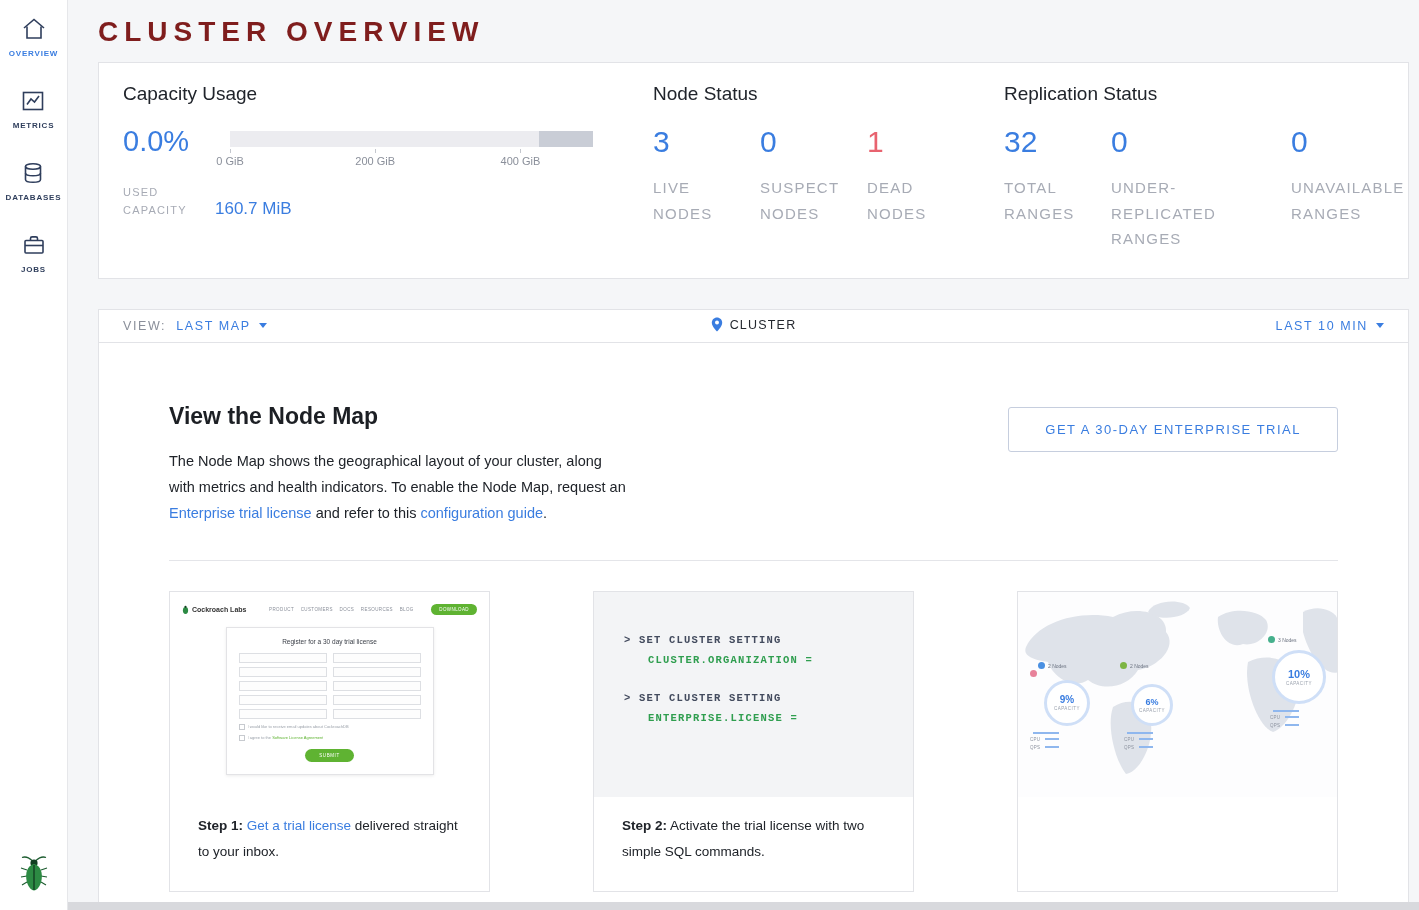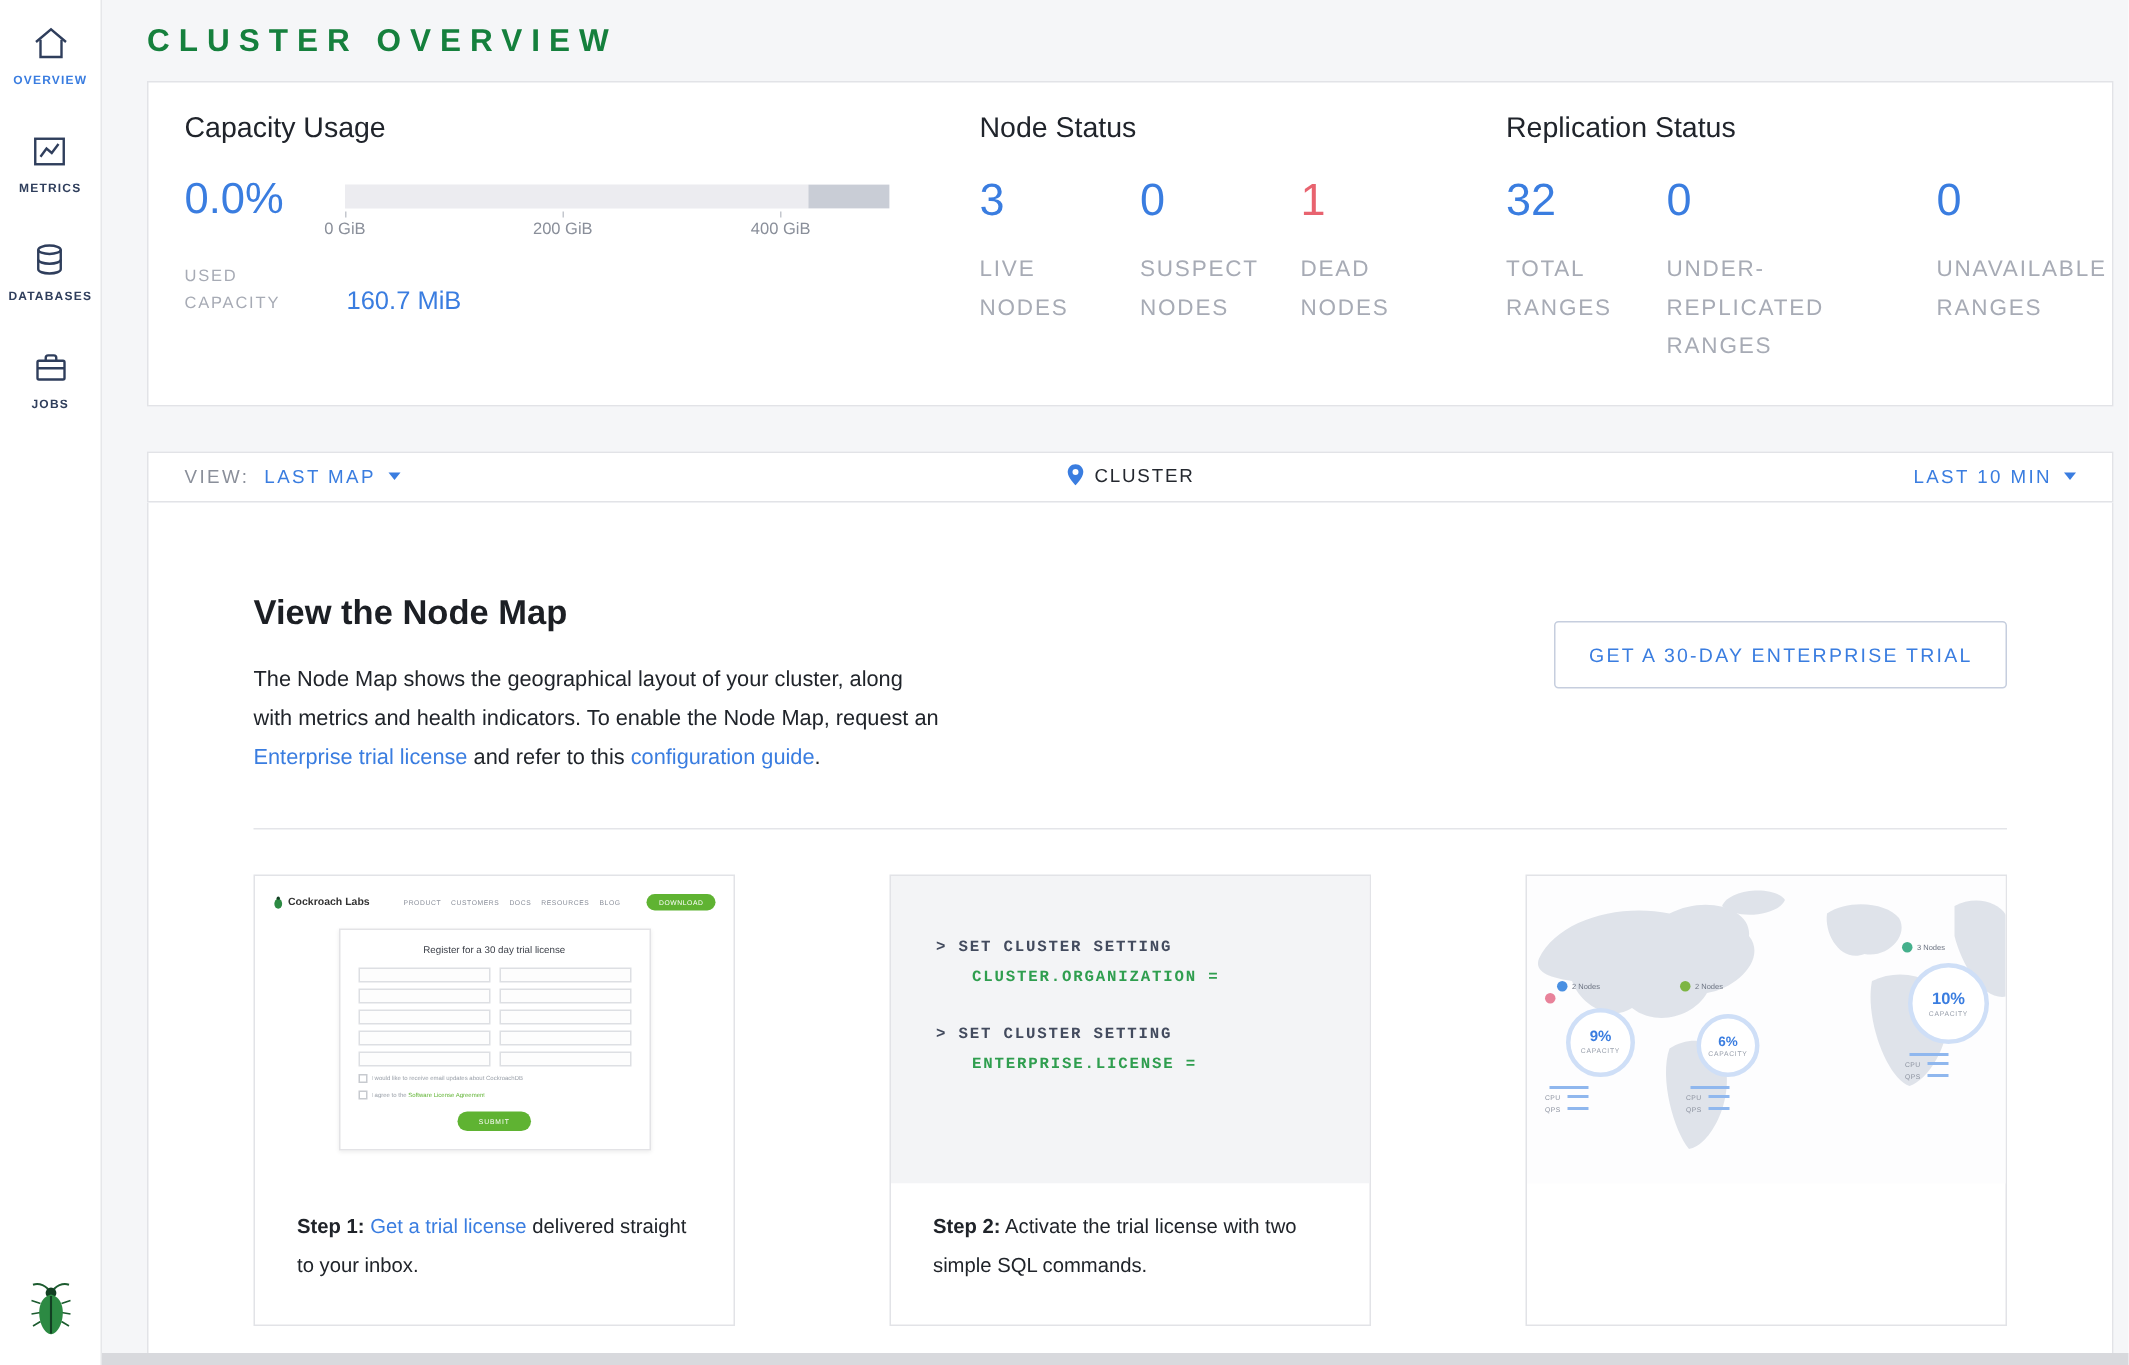--- a/index.html
+++ b/index.html
@@ -16,38 +16,38 @@
     padding-top:16px;box-sizing:border-box;z-index:5;justify-content:flex-end;
   }
   .nav-item{display:flex;flex-direction:column;align-items:center;margin-bottom:30px;cursor:pointer;}
   .nav-icon{width:26px;height:26px;display:block;}
   .nav-label{font-size:8px;font-weight:bold;letter-spacing:.8px;color:#2f3e5c;margin-top:7px;}
   .nav-item.active .nav-label{color:#3a7de0;}
   .sidebar-logo{margin-top:auto;margin-bottom:14px;}
   
   .main{margin-left:68px;padding:0 10px 0 30px;height:902px;box-sizing:border-box;overflow:hidden;}
   .page-title{
-    margin:16px 0 14px 0;font-size:21px;font-weight:600;letter-spacing:6px;color:#15803d;
+    margin:16px 0 14px 0;font-size:28px;font-weight:600;letter-spacing:6px;color:#7f1d1d;
   }
   
   .stats-card{
     background:#fff;border:1px solid #e2e3e7;display:flex;
     padding:20px 24px 26px 24px;box-sizing:border-box;
   }
   .section-title{font-size:19px;font-weight:500;color:#20242b;margin:0 0 22px 0;}
   .cap-section{flex:0 0 470px;}
   .cap-row{display:flex;}
   .cap-pct{font-size:29px;color:#3a7de0;width:107px;flex:0 0 107px;line-height:1;}
   .cap-bar-wrap{flex:1;padding-top:4px;position:relative;}
   .cap-bar{height:16px;background:#ececf0;position:relative;overflow:hidden;}
   .cap-bar-dark{position:absolute;right:0;top:0;bottom:0;width:15%;background:#c9cdd6;}
   .cap-ticks{position:relative;height:20px;margin-top:3px;}
   .cap-tickmark{position:absolute;top:-1px;width:1px;height:4px;background:#c4c7ce;}
   .cap-tick{position:absolute;top:5px;transform:translateX(-50%);font-size:11px;color:#8a8f9a;white-space:nowrap;}
-  .cap-details{display:flex;align-items:flex-end;margin-top:14px;gap:16px;}
+  .cap-details{display:flex;align-items:flex-end;margin-top:14px;}
   .cap-label{font-size:11px;letter-spacing:1.2px;color:#a7abb5;line-height:1.6;width:78px;}
   .cap-value{font-size:17px;color:#3a7de0;margin-left:14px;white-space:nowrap;}
   .cap-pair2{margin-left:56px;display:flex;align-items:flex-end;}
   .stat-section.nodes{margin-left:60px;flex:0 0 320px;}
   .stat-section.repl{margin-left:30px;flex:1;}
   .stat-cols{display:flex;}
   .stat-col{width:107px;}
   .stat-col.w-wide{width:180px;}
   .stat-col.w-med{width:130px;}
   .stat-value{font-size:30px;color:#3a7de0;line-height:1;}
@@ -72,21 +72,21 @@
     background:#fff;border:1px solid #e2e3e7;border-top:none;box-sizing:border-box;
     padding:60px 70px 28px 70px;min-height:585px;
   }
   .head-row{display:flex;justify-content:space-between;align-items:flex-start;}
   .nm-title{font-size:23px;font-weight:600;color:#1c1f24;margin:0 0 18px 0;}
   .nm-desc{font-size:14.5px;line-height:1.8;color:#20242a;width:462px;margin:0;}
   .link{color:#3a7de0;text-decoration:none;cursor:pointer;}
   .cta-btn{
     background:#fff;border:1px solid #c6cede;border-radius:3px;color:#3a7de0;
     font-family:"Liberation Sans",sans-serif;font-size:13px;letter-spacing:1.5px;
-    padding:14px 22px;cursor:pointer;margin-top:19px;
+    padding:14px 36px;cursor:pointer;margin-top:4px;
   }
   .divider{border:none;border-top:1px solid #e4e5e9;margin:34px 0 30px 0;}
   .steps-row{display:flex;justify-content:space-between;}
   .step-card{width:321px;border:1px solid #e2e3e7;background:#fff;box-sizing:border-box;display:flex;flex-direction:column;}
   .step-visual{height:205px;position:relative;overflow:hidden;}
   .step-caption{padding:16px 28px 26px 28px;font-size:13.5px;line-height:26px;color:#20242a;}
   .step-bold{font-weight:bold;}
   
   .mini-site{padding:10px 8px;}
   .mini-header{display:flex;align-items:center;justify-content:space-between;padding:2px 4px;}

